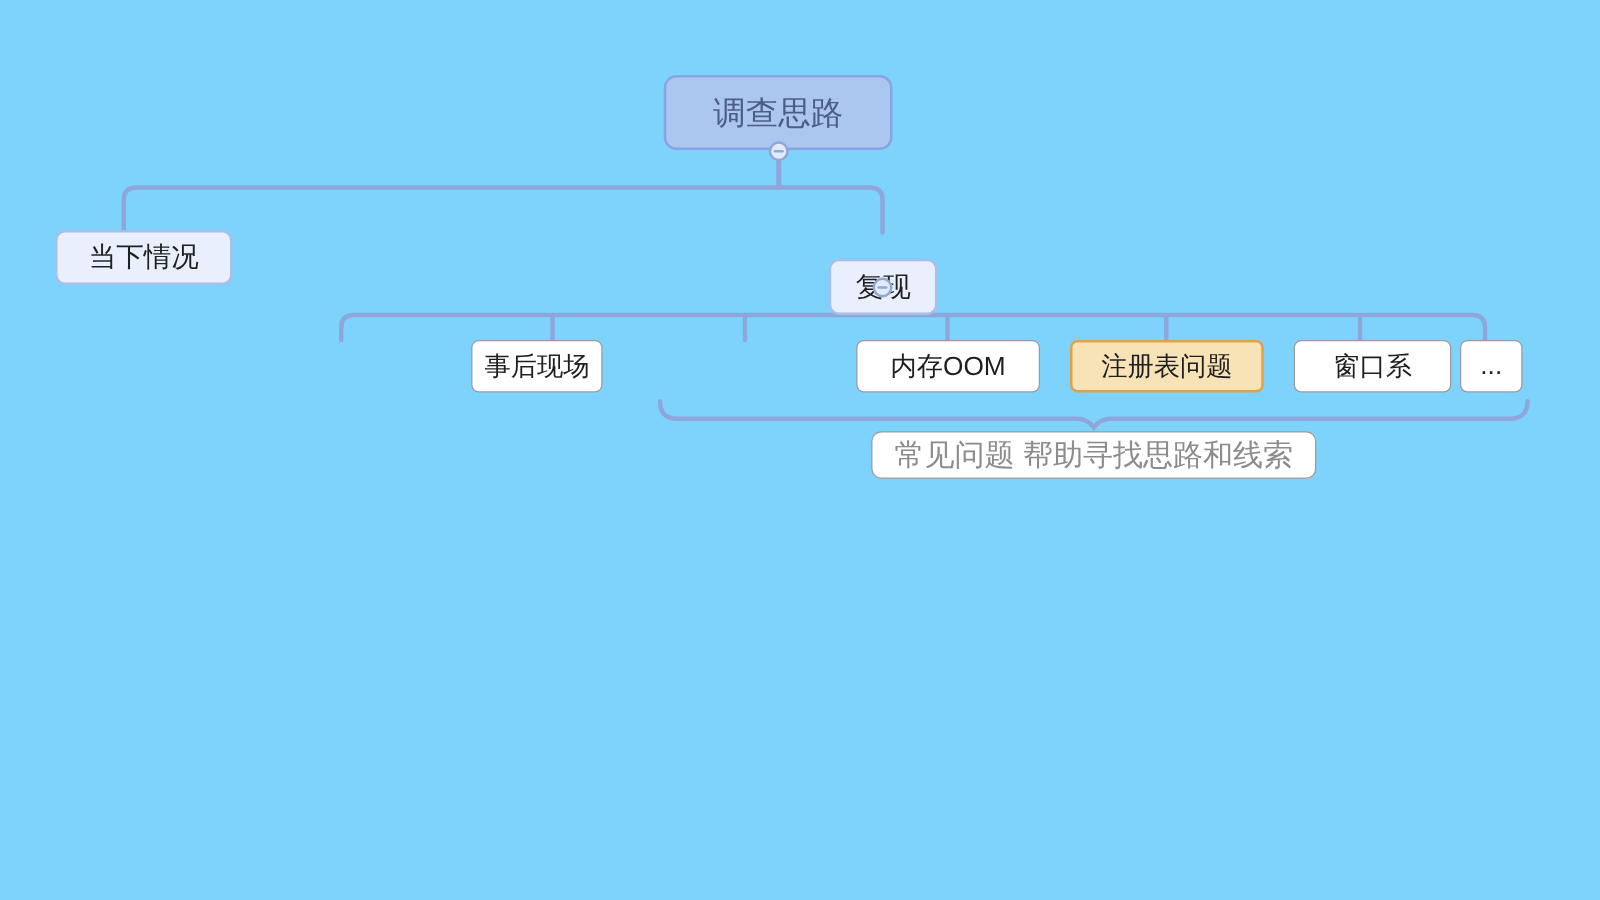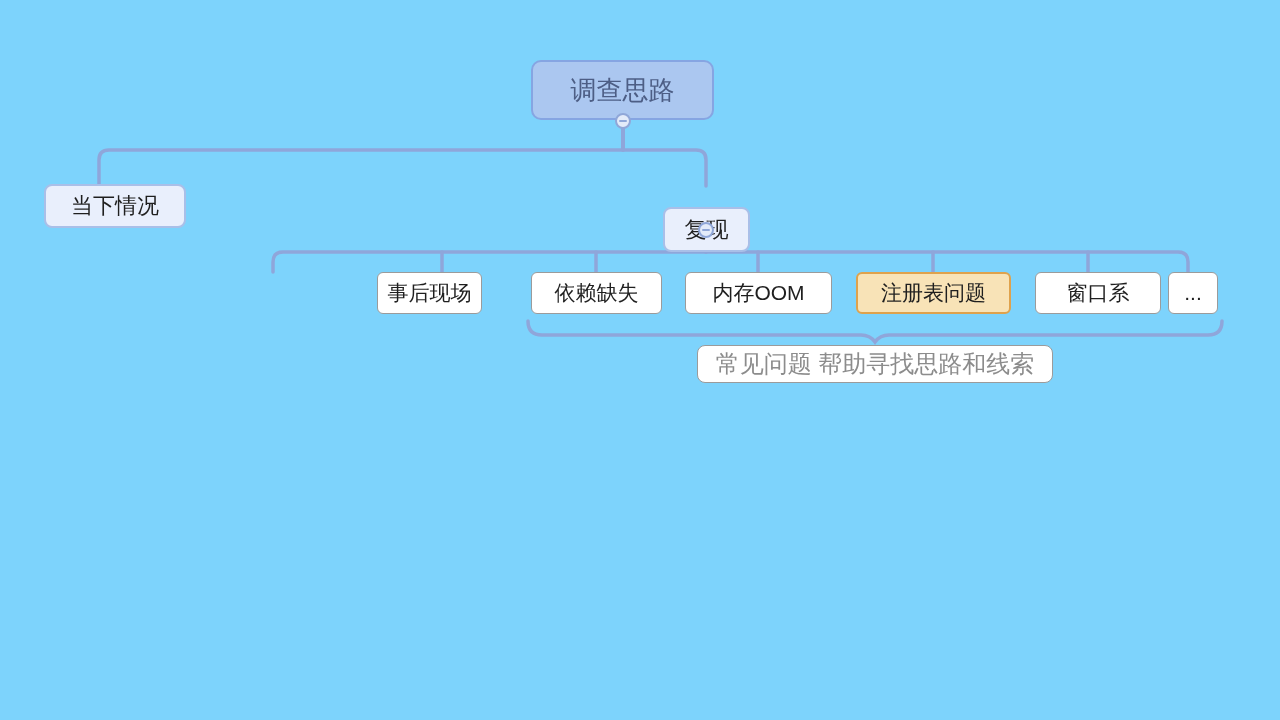--- a/index.html
+++ b/index.html
@@ -132,23 +132,20 @@
   <div class="node node-branch node-branch-1">
     <span>复现</span>
   </div>
   <div class="collapse-badge collapse-branch">
     <span class="minus-bar"></span>
   </div>
 
   <div class="node node-leaf node-leaf-1">
     <span>事后现场</span>
   </div>
-  <div class="node node-leaf node-leaf-2">
-    <span>依赖缺失</span>
-  </div>
   <div class="node node-leaf node-leaf-4">
     <span>注册表问题</span>
   </div>
   <div class="node node-leaf node-leaf-3">
     <span>内存OOM</span>
   </div>
   <div class="node node-leaf node-leaf-5">
     <span>窗口系</span>
   </div>
   <div class="node node-leaf node-leaf-6">

